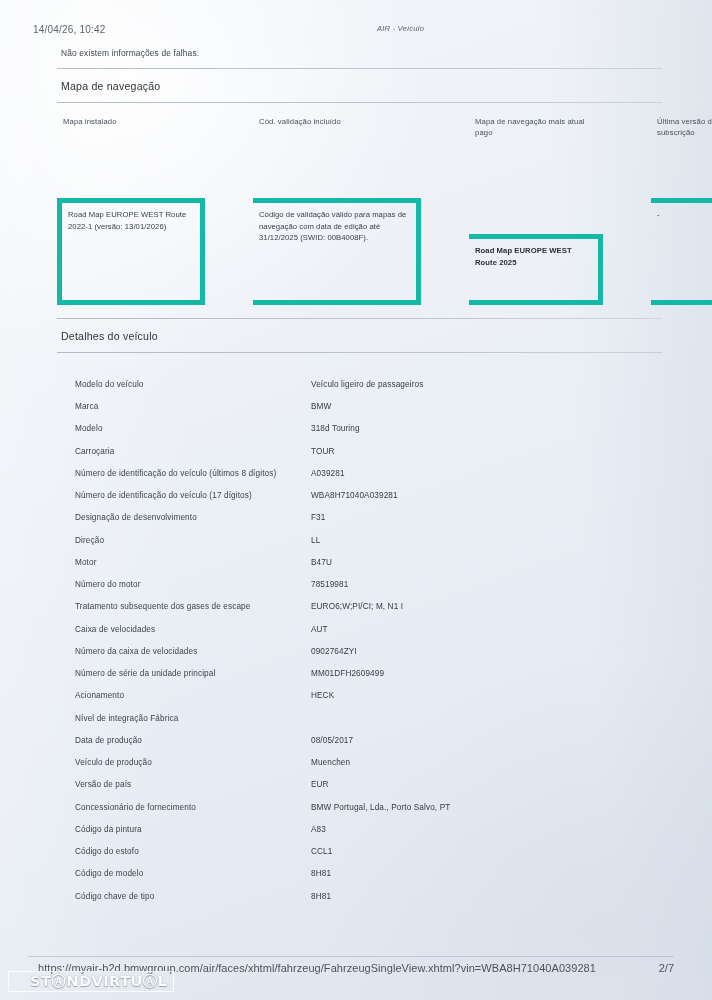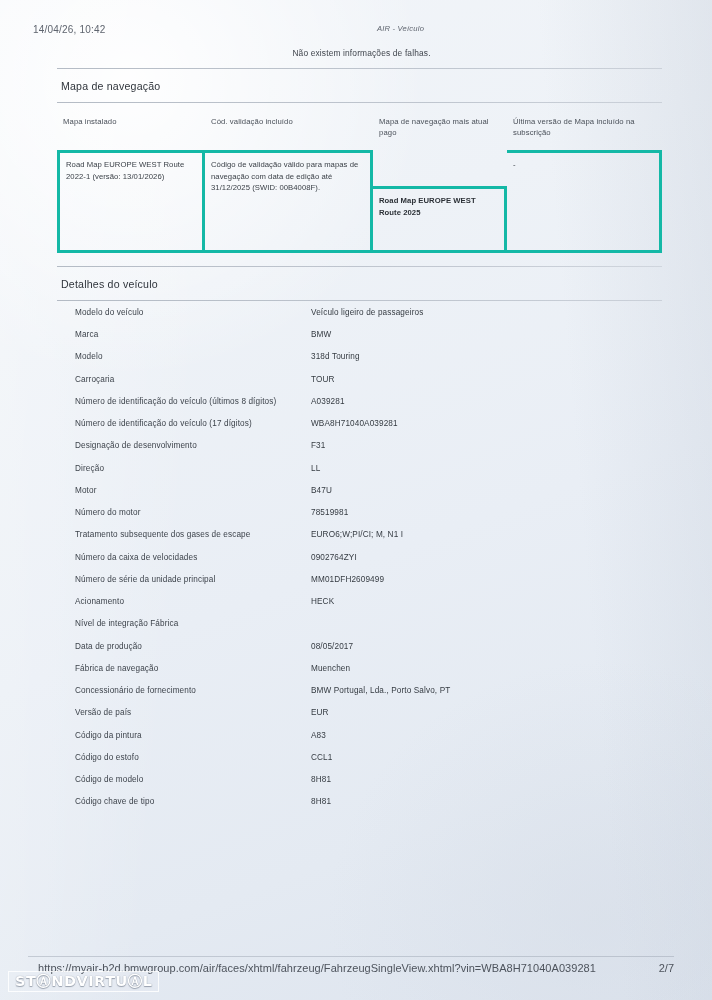--- a/index.html
+++ b/index.html
@@ -74,21 +74,20 @@
     width: 605px;
     top: 48px;
   }
 
   .note {
     font-size: 8.4px;
     color: #40454d;
     padding-left: 4px;
     margin-bottom: 10px;
     letter-spacing: 0.15px;
-    text-align: center;
   }
 
   .rule {
     height: 1px;
     background: linear-gradient(90deg, #a8b0bb 0%, #b6bdc7 60%, #c6ccd5 100%);
     opacity: 0.85;
   }
 
   .sec-title {
     font-size: 10.6px;
@@ -97,48 +96,49 @@
     letter-spacing: 0.2px;
   }
 
   
   .nav-table {
     margin-top: 9px;
     display: grid;
     grid-template-columns: 148px 168px 134px 155px;
     font-size: 7.7px;
     color: #3a4047;
+    gap: 48px;
   }
   .nav-th {
     padding: 4px 8px 12px 6px;
     line-height: 1.45;
     color: #4a5059;
     letter-spacing: 0.1px;
   }
   .nav-td {
     padding: 6px 7px 7px 6px;
     line-height: 1.5;
-    border: 3px solid #14b8a6;
+    border: 5px solid #14b8a6;
     min-height: 48px;
     letter-spacing: 0.05px;
     color: #383e45;
   }
   .nav-td + .nav-td { border-left: none; }
   .nav-td.strong { font-weight: 600; color: #2c3137; margin-top: 36px; }
 
   .sec-rule-bottom {
     margin-top: 13px;
     height: 1px;
     background: linear-gradient(90deg, #a8b0bb 0%, #bcc2cc 70%, #ccd2da 100%);
     opacity: 0.85;
   }
 
   
   .details {
-    margin-top: 0;
+    margin-top: 20px;
   }
   .drow {
     display: flex;
     align-items: flex-start;
     padding: 5.6px 0 5.6px 18px;
     font-size: 8.2px;
     line-height: 1.35;
   }
   .dlabel {
     width: 228px;
@@ -185,21 +185,21 @@
     color: #4d535c;
   }
 
   
   .watermark {
     position: absolute;
     left: 8px;
     bottom: 8px;
     z-index: 5;
     border: 1px solid rgba(255,255,255,0.85);
-    padding: 2px 5px 3px 6px;
+    padding: 2px 5px 3px 21px;
     display: flex;
     align-items: center;
     gap: 0px;
     background: rgba(255,255,255,0.04);
   }
   .wm-text {
     font-family: "DejaVu Sans", sans-serif;
     font-size: 14.5px;
     font-weight: 700;
     color: #ffffff;
@@ -284,49 +284,53 @@
         </div>
         <div class="drow">
           <div class="dlabel">Número do motor</div>
           <div class="dvalue">78519981</div>
         </div>
         <div class="drow">
           <div class="dlabel">Tratamento subsequente dos gases de escape</div>
           <div class="dvalue">EURO6;W;PI/CI; M, N1 I</div>
         </div>
         <div class="drow">
+          <div class="dlabel">Caixa de velocidades</div>
+          <div class="dvalue">AUT</div>
+        </div>
+        <div class="drow">
           <div class="dlabel">Número da caixa de velocidades</div>
           <div class="dvalue">0902764ZYI</div>
         </div>
         <div class="drow">
           <div class="dlabel">Número de série da unidade principal</div>
           <div class="dvalue">MM01DFH2609499</div>
         </div>
         <div class="drow">
           <div class="dlabel">Acionamento</div>
           <div class="dvalue">HECK</div>
         </div>
         <div class="drow">
           <div class="dlabel">Nível de integração Fábrica</div>
         </div>
         <div class="drow">
           <div class="dlabel">Data de produção</div>
           <div class="dvalue">08/05/2017</div>
         </div>
         <div class="drow">
-          <div class="dlabel">Fábrica de navegação</div>
+          <div class="dlabel">Veículo de produção</div>
           <div class="dvalue">Muenchen</div>
+        </div>
+        <div class="drow">
+          <div class="dlabel">Versão de país</div>
+          <div class="dvalue">EUR</div>
         </div>
         <div class="drow">
           <div class="dlabel">Concessionário de fornecimento</div>
           <div class="dvalue">BMW Portugal, Lda., Porto Salvo, PT</div>
-        </div>
-        <div class="drow">
-          <div class="dlabel">Versão de país</div>
-          <div class="dvalue">EUR</div>
         </div>
         <div class="drow">
           <div class="dlabel">Código da pintura</div>
           <div class="dvalue">A83</div>
         </div>
         <div class="drow">
           <div class="dlabel">Código do estofo</div>
           <div class="dvalue">CCL1</div>
         </div>
         <div class="drow">

